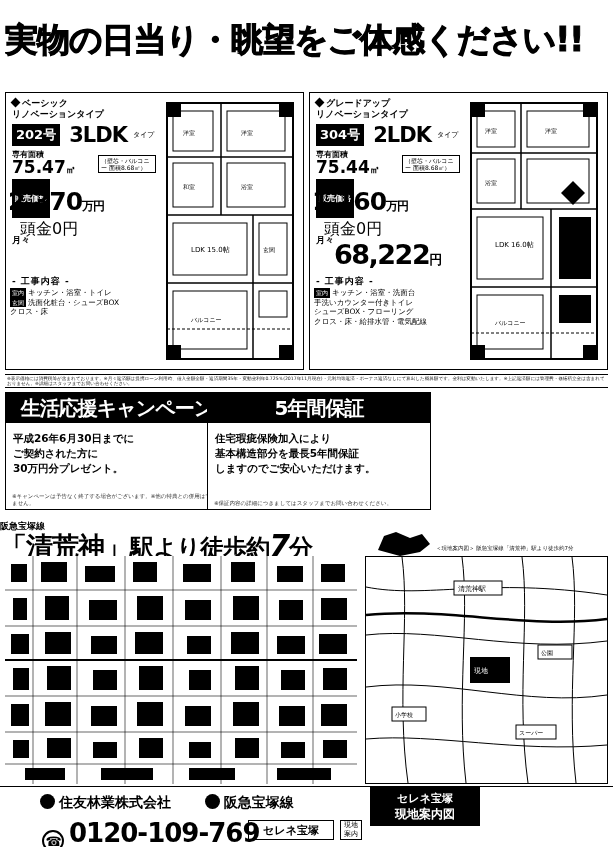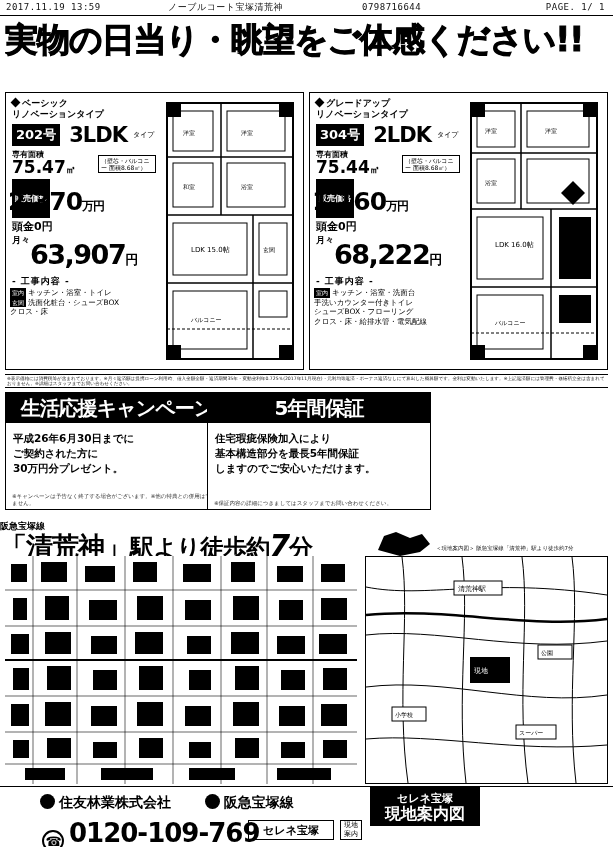--- a/index.html
+++ b/index.html
@@ -104,21 +104,21 @@
     position:absolute; top:86px; left:6px; font-size:8px; font-weight:bold;
     background:#000; color:#fff; padding:14px 3px;
   }
   .price-val {
     position:absolute; top:94px; left:2px; font-size:25px; font-weight:bold;
     letter-spacing:-1px;
   }
   .price-val .u { font-size:12px; }
 
   .down {
-    position:absolute; top:126px; left:6px; font-size:11px; font-weight:bold;
+    position:absolute; top:126px; left:14px; font-size:16px; font-weight:normal;
   }
   .monthly-lbl {
     position:absolute; top:142px; left:6px; font-size:9px; font-weight:bold;
     line-height:10px;
   }
   .monthly-val {
     position:absolute; top:146px; left:24px; font-size:27px; font-weight:bold;
     letter-spacing:-1.5px;
   }
   .monthly-val .u { font-size:13px; }
@@ -194,21 +194,21 @@
   }
   .map-ribbon {
     position:absolute; top:528px; left:370px; width:238px; height:30px;
   }
 
   .sel-box {
     position:absolute; left:370px; top:786px; width:110px; height:40px;
     border:2px solid #000; background:#000; color:#fff; text-align:center;
   }
   .sel-box .l1 { font-size:11px; font-weight:bold; line-height:17px; margin-top:2px; }
-  .sel-box .l2 { font-size:16px; font-weight:bold; line-height:14px; }
+  .sel-box .l2 { font-size:12px; font-weight:bold; line-height:14px; }
 
   
   .footer { position:absolute; top:788px; left:0; width:613px; height:59px; }
   .companies {
     position:absolute; top:6px; left:40px; width:320px; height:22px;
     font-size:14px; font-weight:bold; white-space:nowrap;
   }
   .companies .logo {
     display:inline-block; width:15px; height:15px; background:#000;
     border-radius:50%; margin-right:4px; vertical-align:-2px;
@@ -232,26 +232,20 @@
     position:absolute; top:32px; left:340px; width:22px; height:20px;
     border:1px solid #000; font-size:7px; text-align:center; line-height:9px;
   }
   .hline { position:absolute; left:0; width:613px; height:1px; background:#000; }
 </style>
 </head>
 <body>
 
 <div class="page">
 
-  <div class="fax-header">
-    <span class="fh-date">2017.11.19 13:59</span>
-    <span class="fh-name">ノーブルコート宝塚清荒神</span>
-    <span class="fh-num">0798716644</span>
-    <span class="fh-page">PAGE.  1/  1</span>
-  </div>
 
   <div class="title-band">
     <div class="t">実物の日当り・眺望をご体感ください!!</div>
   </div>
 
   <div class="plans">
 
     <div class="plan left">
       <div class="plan-head">
         <div class="hdr-line1"><span class="bullet"></span><span>ベーシック</span></div>
@@ -271,23 +265,20 @@
       <div class="area-note">（壁芯・バルコニー
 面積8.68㎡）</div>
 
       <div class="price-label">販売価格</div>
       <div class="price-val">
         <span>2,370</span><span class="u">万円</span>
       </div>
 
       <div class="down">頭金0円</div>
       <div class="monthly-lbl">月々</div>
-      <div class="monthly-val">
-        <span>63,907</span><span class="u">円</span>
-      </div>
 
       <div class="works-title">- 工事内容 -</div>
       <div class="works-list">
         <div><span class="tag">室内</span><span>キッチン・浴室・トイレ</span></div>
         <div><span class="tag">玄関</span><span>洗面化粧台・シューズBOX</span></div>
         <div><span>クロス・床</span></div>
       </div>
 
       <div class="floorplan">
         <svg width="138" height="268" viewBox="0 0 138 268">

